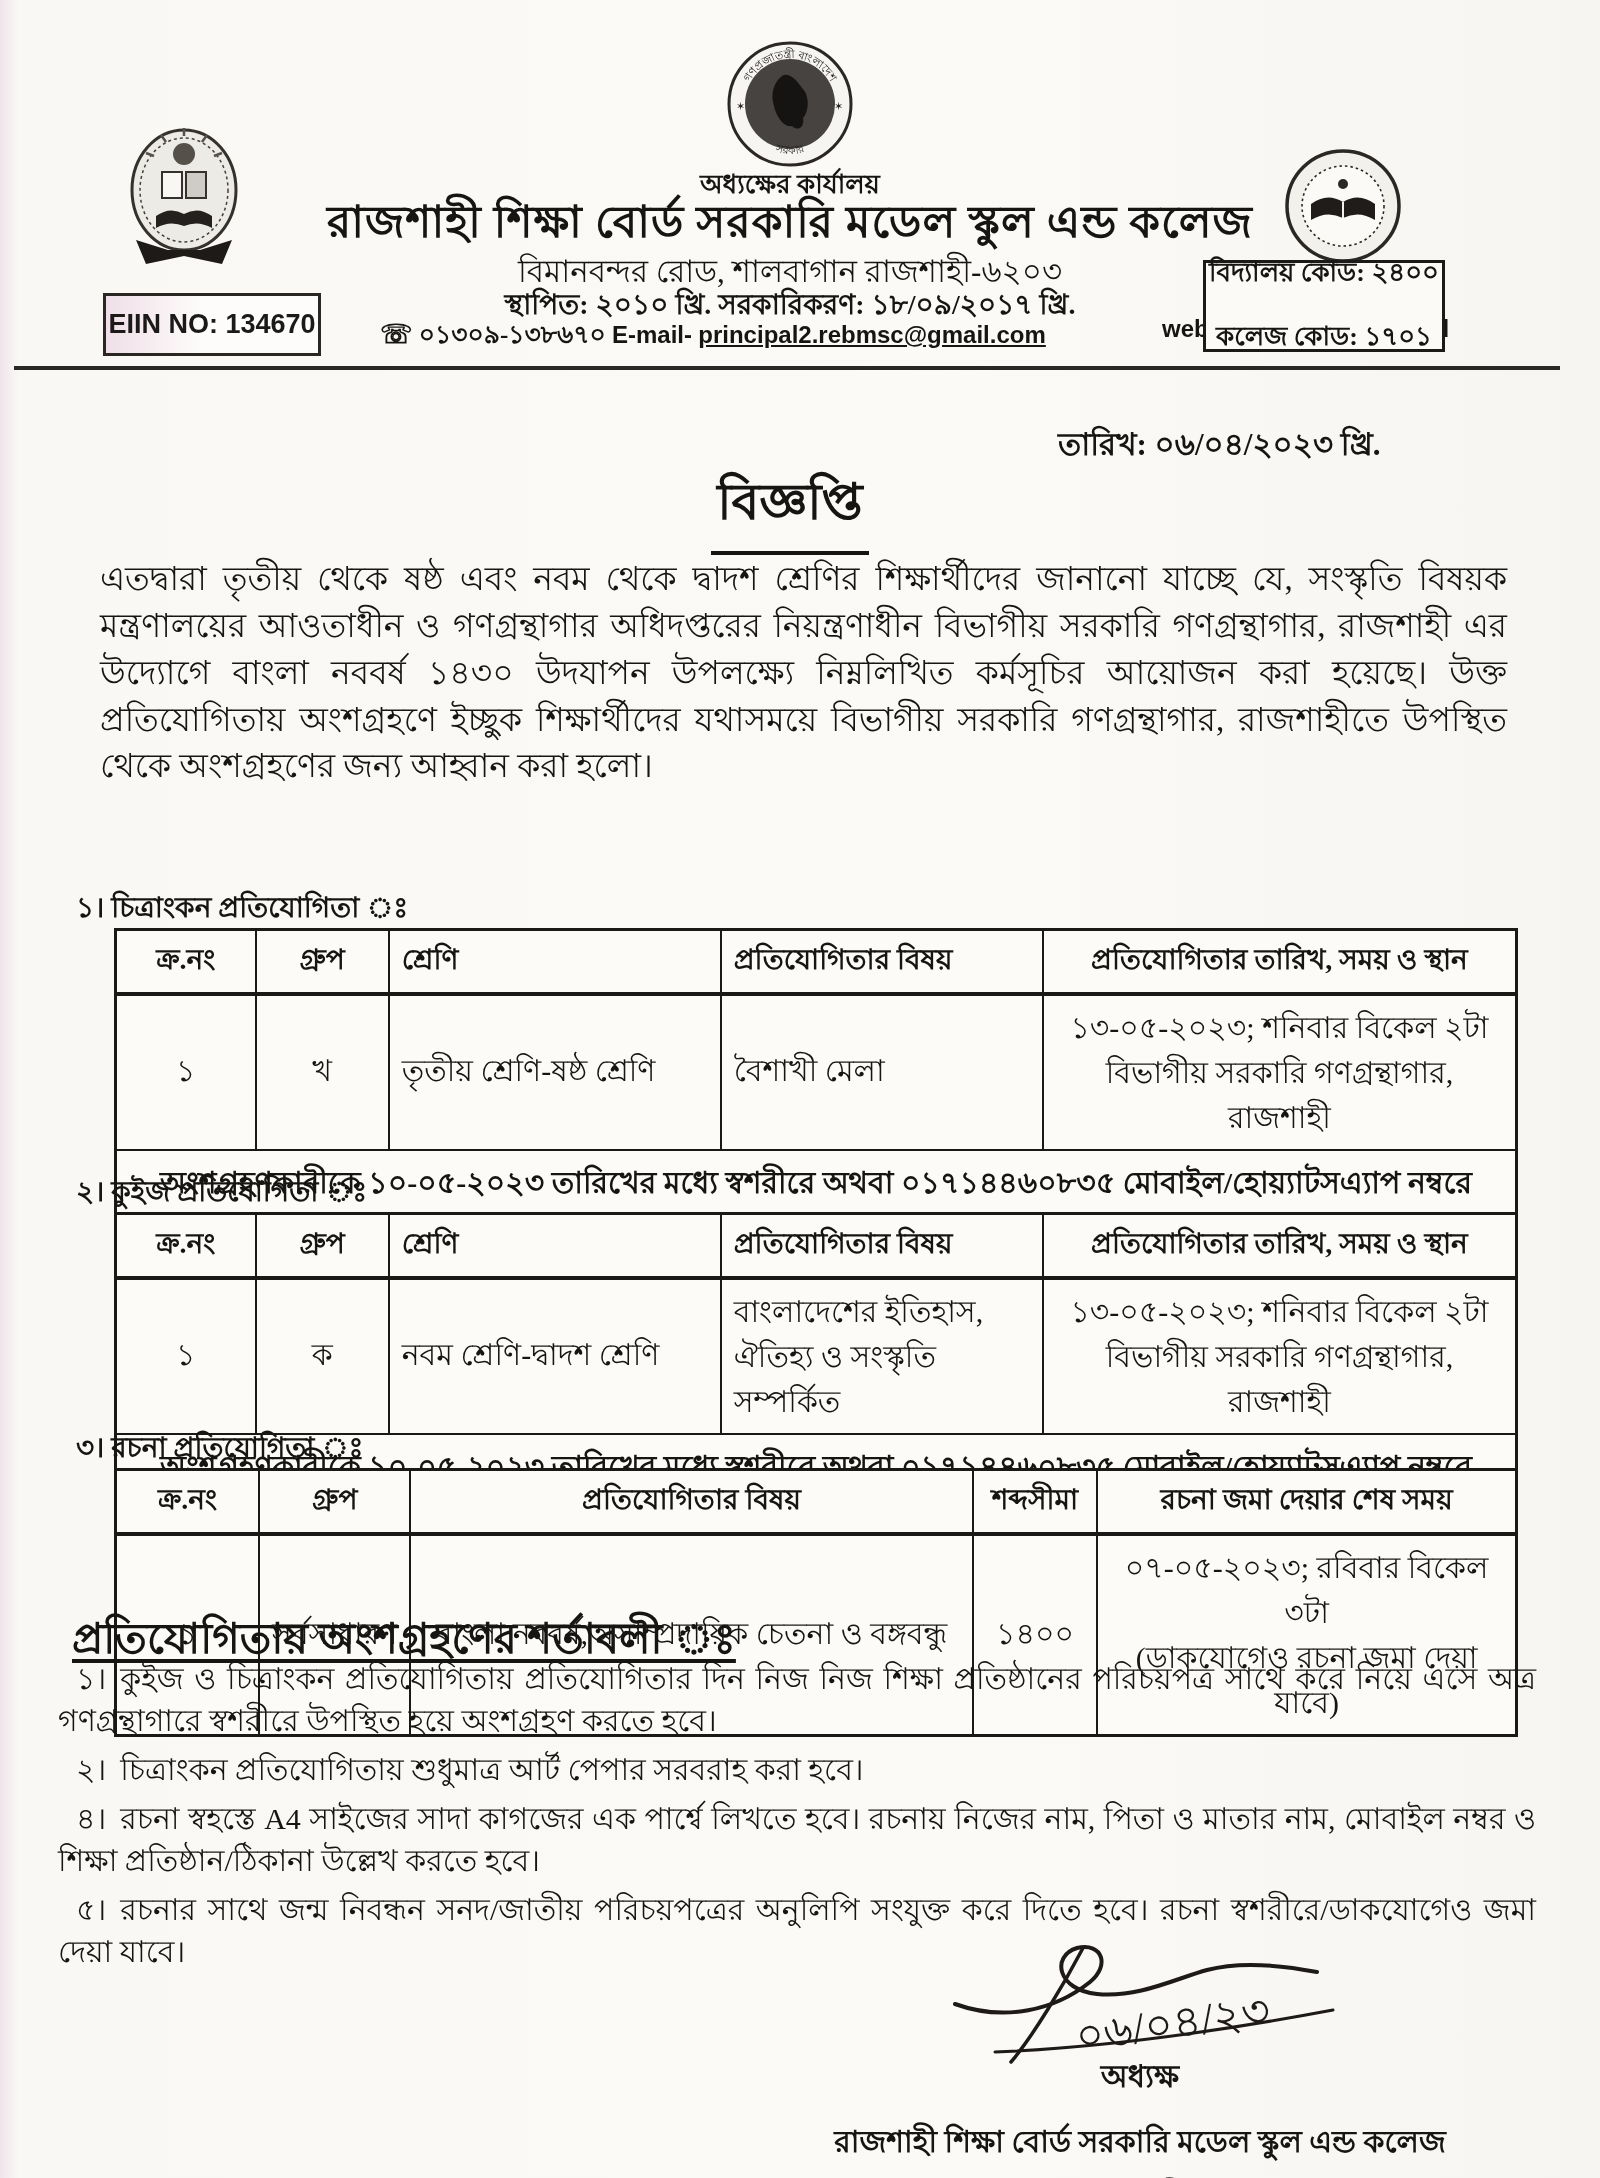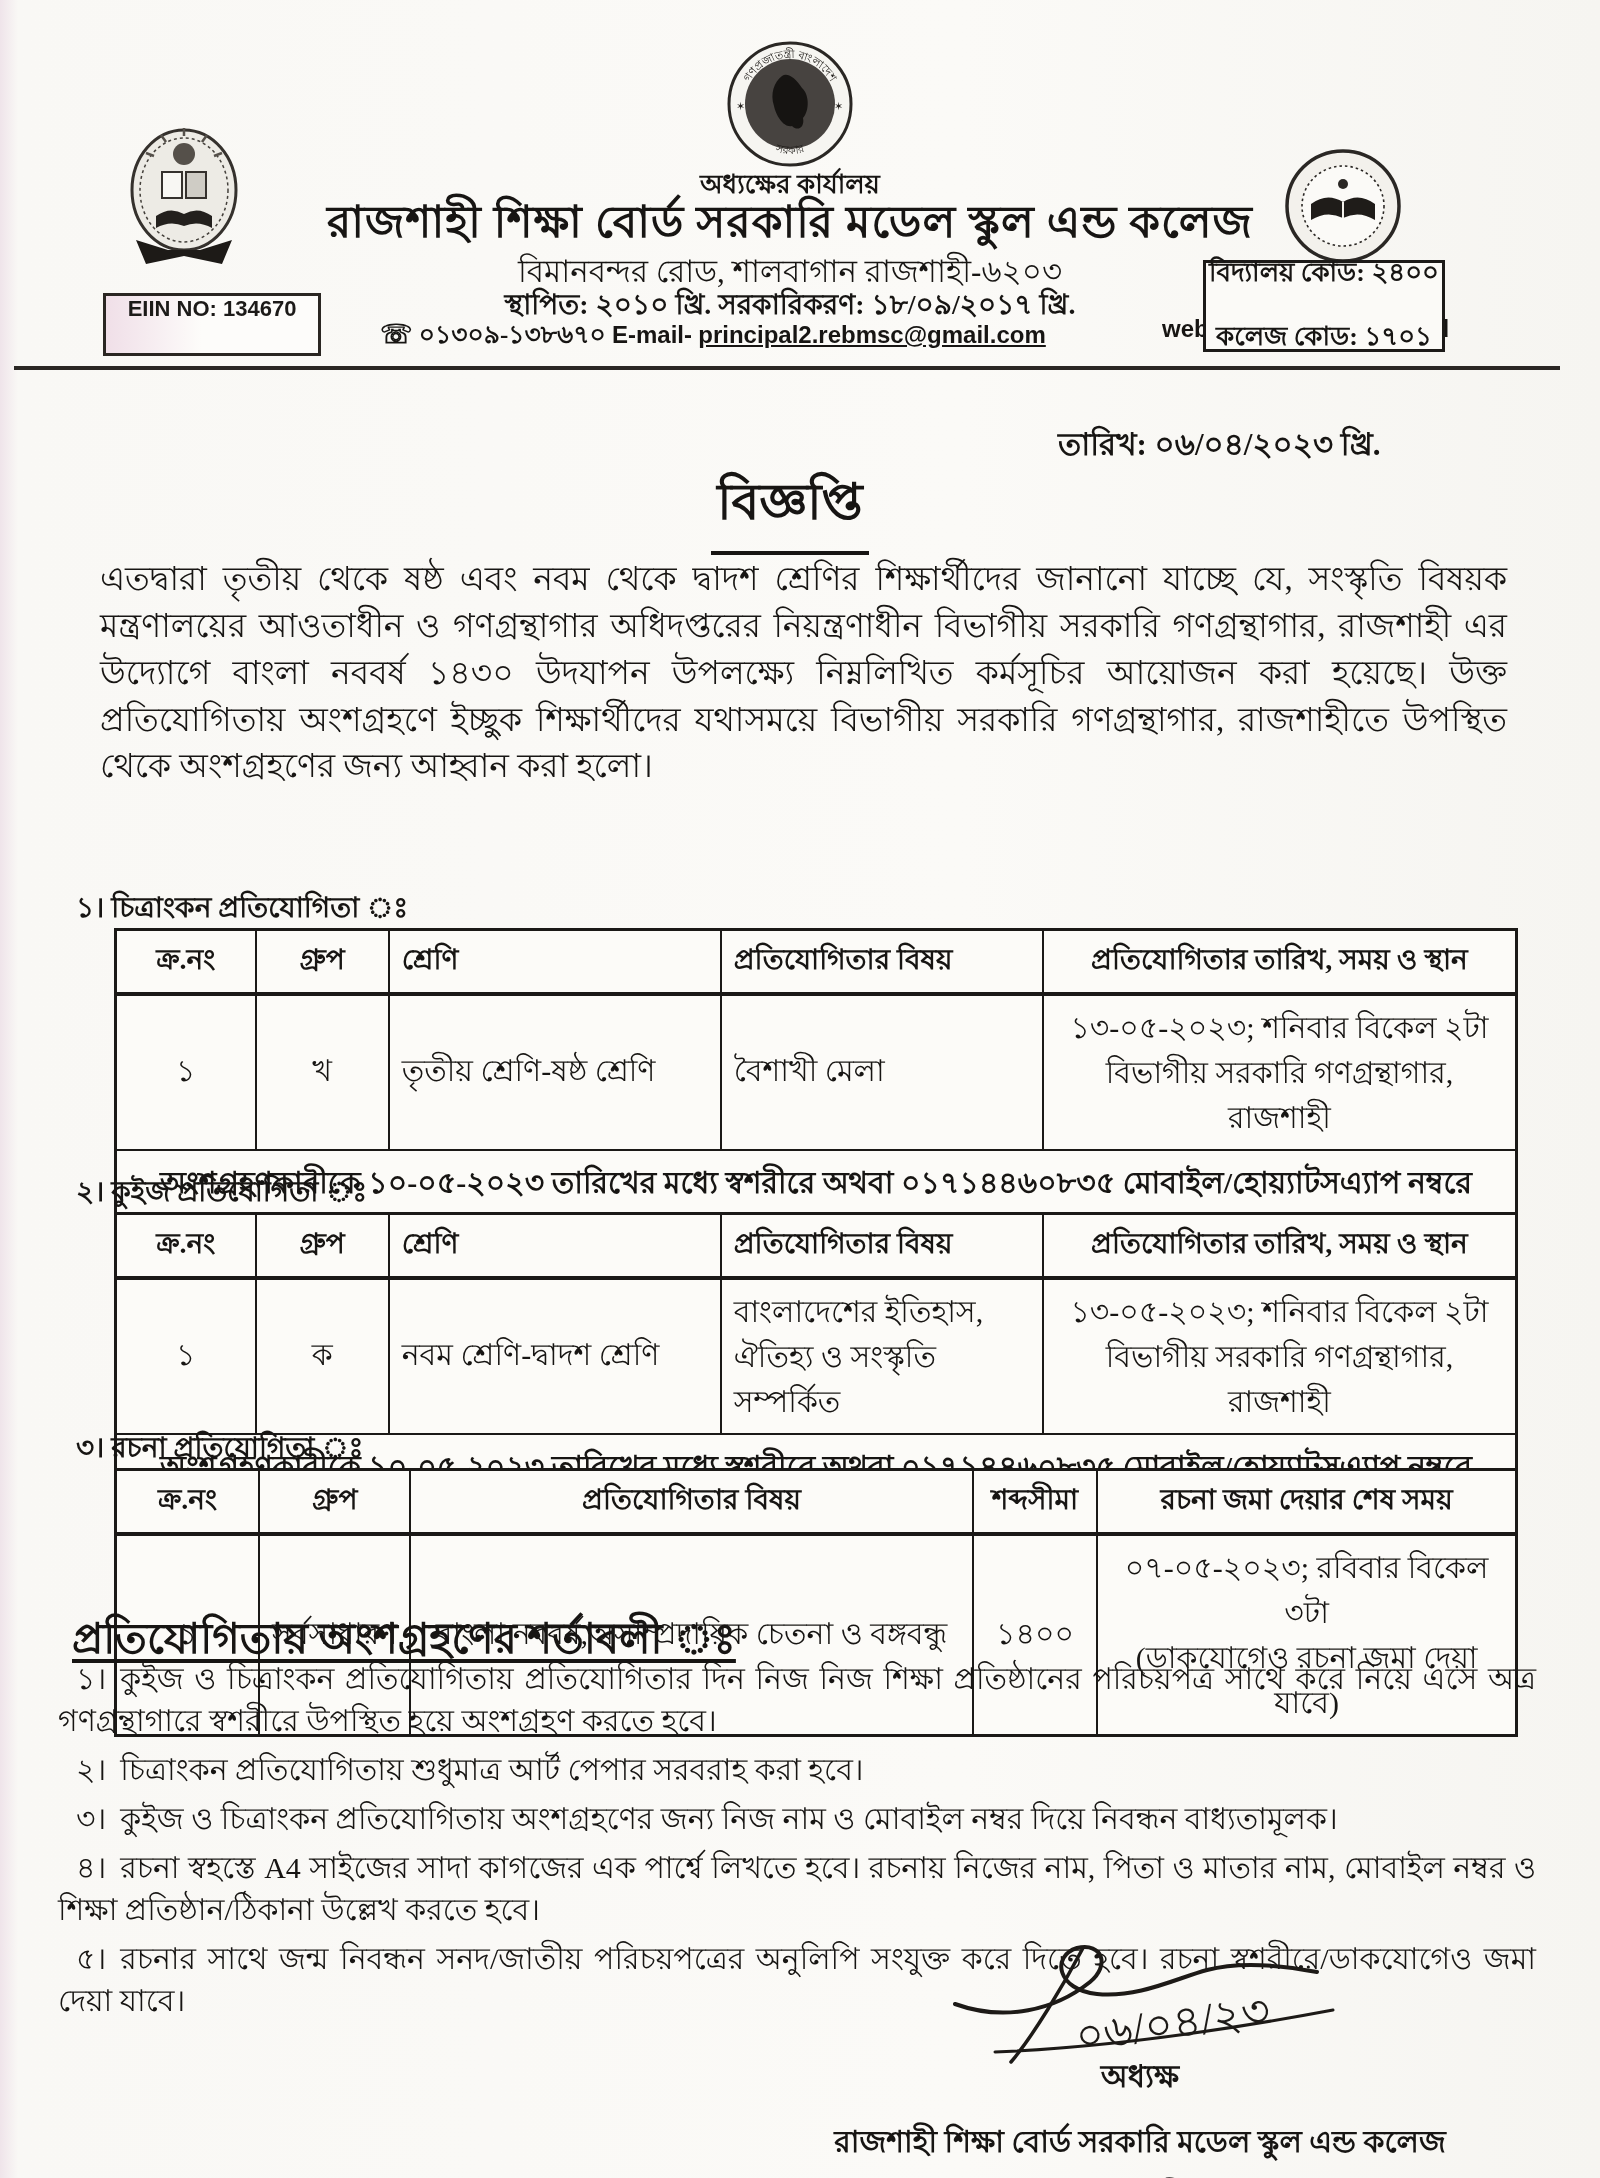--- a/index.html
+++ b/index.html
@@ -16,22 +16,22 @@
   .address{top:247px;font-size:31px;}
   .established{top:283px;font-size:28px;font-weight:bold;}
   .contact{top:315px;font-size:25px;font-weight:bold;}
   .contact .phone-group{position:absolute;left:380px;top:0;white-space:nowrap;}
   .contact .web{position:absolute;left:1162px;top:0;white-space:nowrap;font-family:"Liberation Sans",sans-serif;font-size:24px;}
   .contact .email{text-decoration:underline;font-family:"Liberation Sans",sans-serif;font-size:24px;}
   .contact .email-label{font-family:"Liberation Sans",sans-serif;font-size:24px;}
   .phone-icon{font-size:26px;}
   .eiin-box{left:103px;top:293px;width:212px;height:57px;border:3px solid #2a2622;
     background:linear-gradient(90deg,#f0dfe8 0%,#fdfcfa 45%);
-    display:flex;justify-content:center;
-    font-family:"Liberation Sans",sans-serif;font-weight:bold;font-size:22px;color:#1c1a18;}
+    display:flex;align-items:center;justify-content:center;
+    font-family:"Liberation Sans",sans-serif;font-weight:bold;font-size:27px;color:#1c1a18;}
   .codes-box{left:1203px;top:260px;width:236px;height:86px;border:3px solid #1c1a18;
     display:flex;flex-direction:column;align-items:center;justify-content:center;gap:20px;
     font-size:26px;font-weight:bold;background:#fbfaf7;}
   .header-rule{left:14px;top:366px;width:1546px;height:4px;background:#2b2724;}
   
   .date-line{left:1058px;top:420px;font-size:31px;font-weight:bold;}
   .notice-title{top:464px;}
   .notice-title span{display:inline-block;font-size:50px;font-weight:bold;border-bottom:4px solid #171513;padding:0 6px 4px 6px;}
   .intro{left:100px;top:556px;width:1407px;font-size:33px;line-height:1.42;text-align:justify;margin:0;}
   .sec-heading{font-size:28px;font-weight:bold;}
@@ -238,21 +238,20 @@
         <div>(ডাকযোগেও রচনা জমা দেয়া যাবে)</div>
       </td>
     </tr>
   </tbody>
     </table>
 
   <div class="abs cond-head">প্রতিযোগিতায় অংশগ্রহণের শর্তাবলী ঃ</div>
   <div class="abs cond-list">
     <p><span class="cond-num">১।</span><span>কুইজ ও চিত্রাংকন প্রতিযোগিতায় প্রতিযোগিতার দিন নিজ নিজ শিক্ষা প্রতিষ্ঠানের পরিচয়পত্র সাথে করে নিয়ে এসে অত্র গণগ্রন্থাগারে স্বশরীরে উপস্থিত হয়ে অংশগ্রহণ করতে হবে।</span></p>
     <p><span class="cond-num">২।</span><span>চিত্রাংকন প্রতিযোগিতায় শুধুমাত্র আর্ট পেপার সরবরাহ করা হবে।</span></p>
-    <p><span class="cond-num">৩।</span><span>কুইজ ও চিত্রাংকন প্রতিযোগিতায় অংশগ্রহণের জন্য নিজ নাম ও মোবাইল নম্বর দিয়ে নিবন্ধন বাধ্যতামূলক।</span></p>
     <p><span class="cond-num">৪।</span><span>রচনা স্বহস্তে A4 সাইজের সাদা কাগজের এক পার্শ্বে লিখতে হবে। রচনায় নিজের নাম, পিতা ও মাতার নাম, মোবাইল নম্বর ও শিক্ষা প্রতিষ্ঠান/ঠিকানা উল্লেখ করতে হবে।</span></p>
     <p><span class="cond-num">৫।</span><span>রচনার সাথে জন্ম নিবন্ধন সনদ/জাতীয় পরিচয়পত্রের অনুলিপি সংযুক্ত করে দিতে হবে। রচনা স্বশরীরে/ডাকযোগেও জমা দেয়া যাবে।</span></p>
   </div>
 
   <div class="abs sign-block">
     <svg class="sign-svg" width="430" height="140" viewBox="0 0 430 140">
       <path d="M30 78 C80 96 130 84 165 56 C185 40 178 16 152 22 C126 30 132 64 172 68 C214 72 252 52 282 44 C312 36 350 38 392 46" fill="none" stroke="#1d1a17" stroke-width="4" stroke-linecap="round"></path>
       <path d="M158 22 C138 60 108 110 86 136" fill="none" stroke="#1d1a17" stroke-width="3.5" stroke-linecap="round"></path>
       <path d="M70 126 C170 122 280 108 408 84" fill="none" stroke="#1d1a17" stroke-width="3" stroke-linecap="round"></path>
       <text x="150" y="112" font-size="44" fill="#1d1a17" transform="rotate(-8 250 100)">০৬/০৪/২৩</text>

